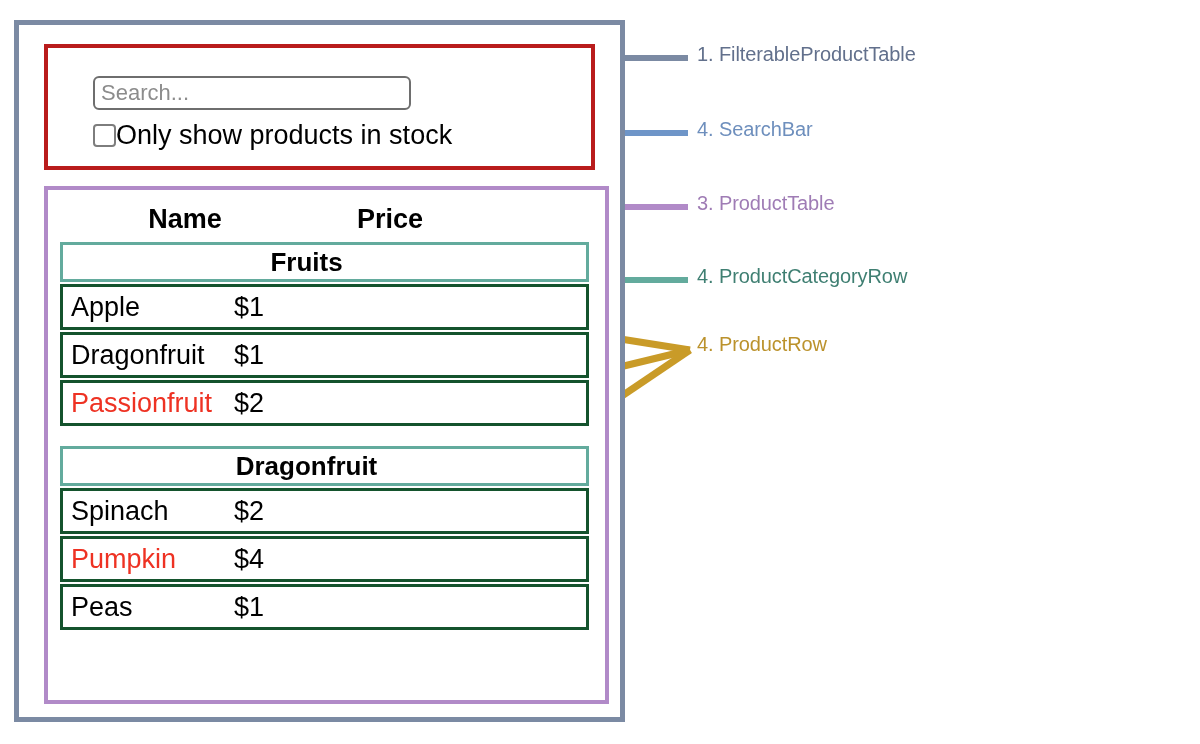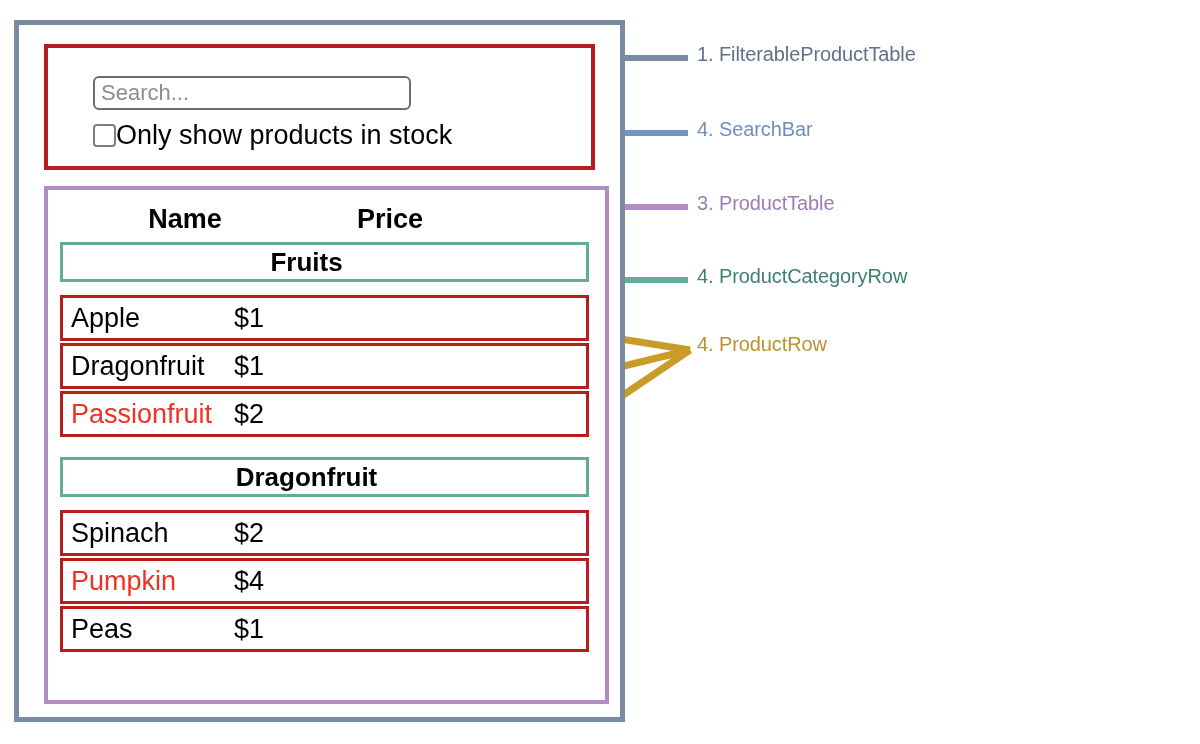--- a/index.html
+++ b/index.html
@@ -135,35 +135,35 @@
   .th.price { width: 160px; }
 
   .cat-row {
     height: 40px;
     border: 3px solid #63ab9d;
     box-sizing: border-box;
     background: #ffffff;
     display: flex;
     align-items: center;
     justify-content: center;
-    margin-bottom: 13px;
+    margin-bottom: 2px;
   }
   .cat-row-label {
     font-family: "Liberation Sans", sans-serif;
     font-size: 26px;
     font-weight: bold;
     color: #000000;
     line-height: 1;
     
     margin-left: -36px;
   }
 
   .prod-row {
     height: 46px;
-    border: 3px solid #b91c1c;
+    border: 3px solid #14532d;
     box-sizing: border-box;
     background: #ffffff;
     display: flex;
     align-items: center;
     margin-bottom: 2px;
   }
   .prod-name {
     width: 163px;
     padding-left: 8px;
     font-family: "Liberation Sans", sans-serif;

